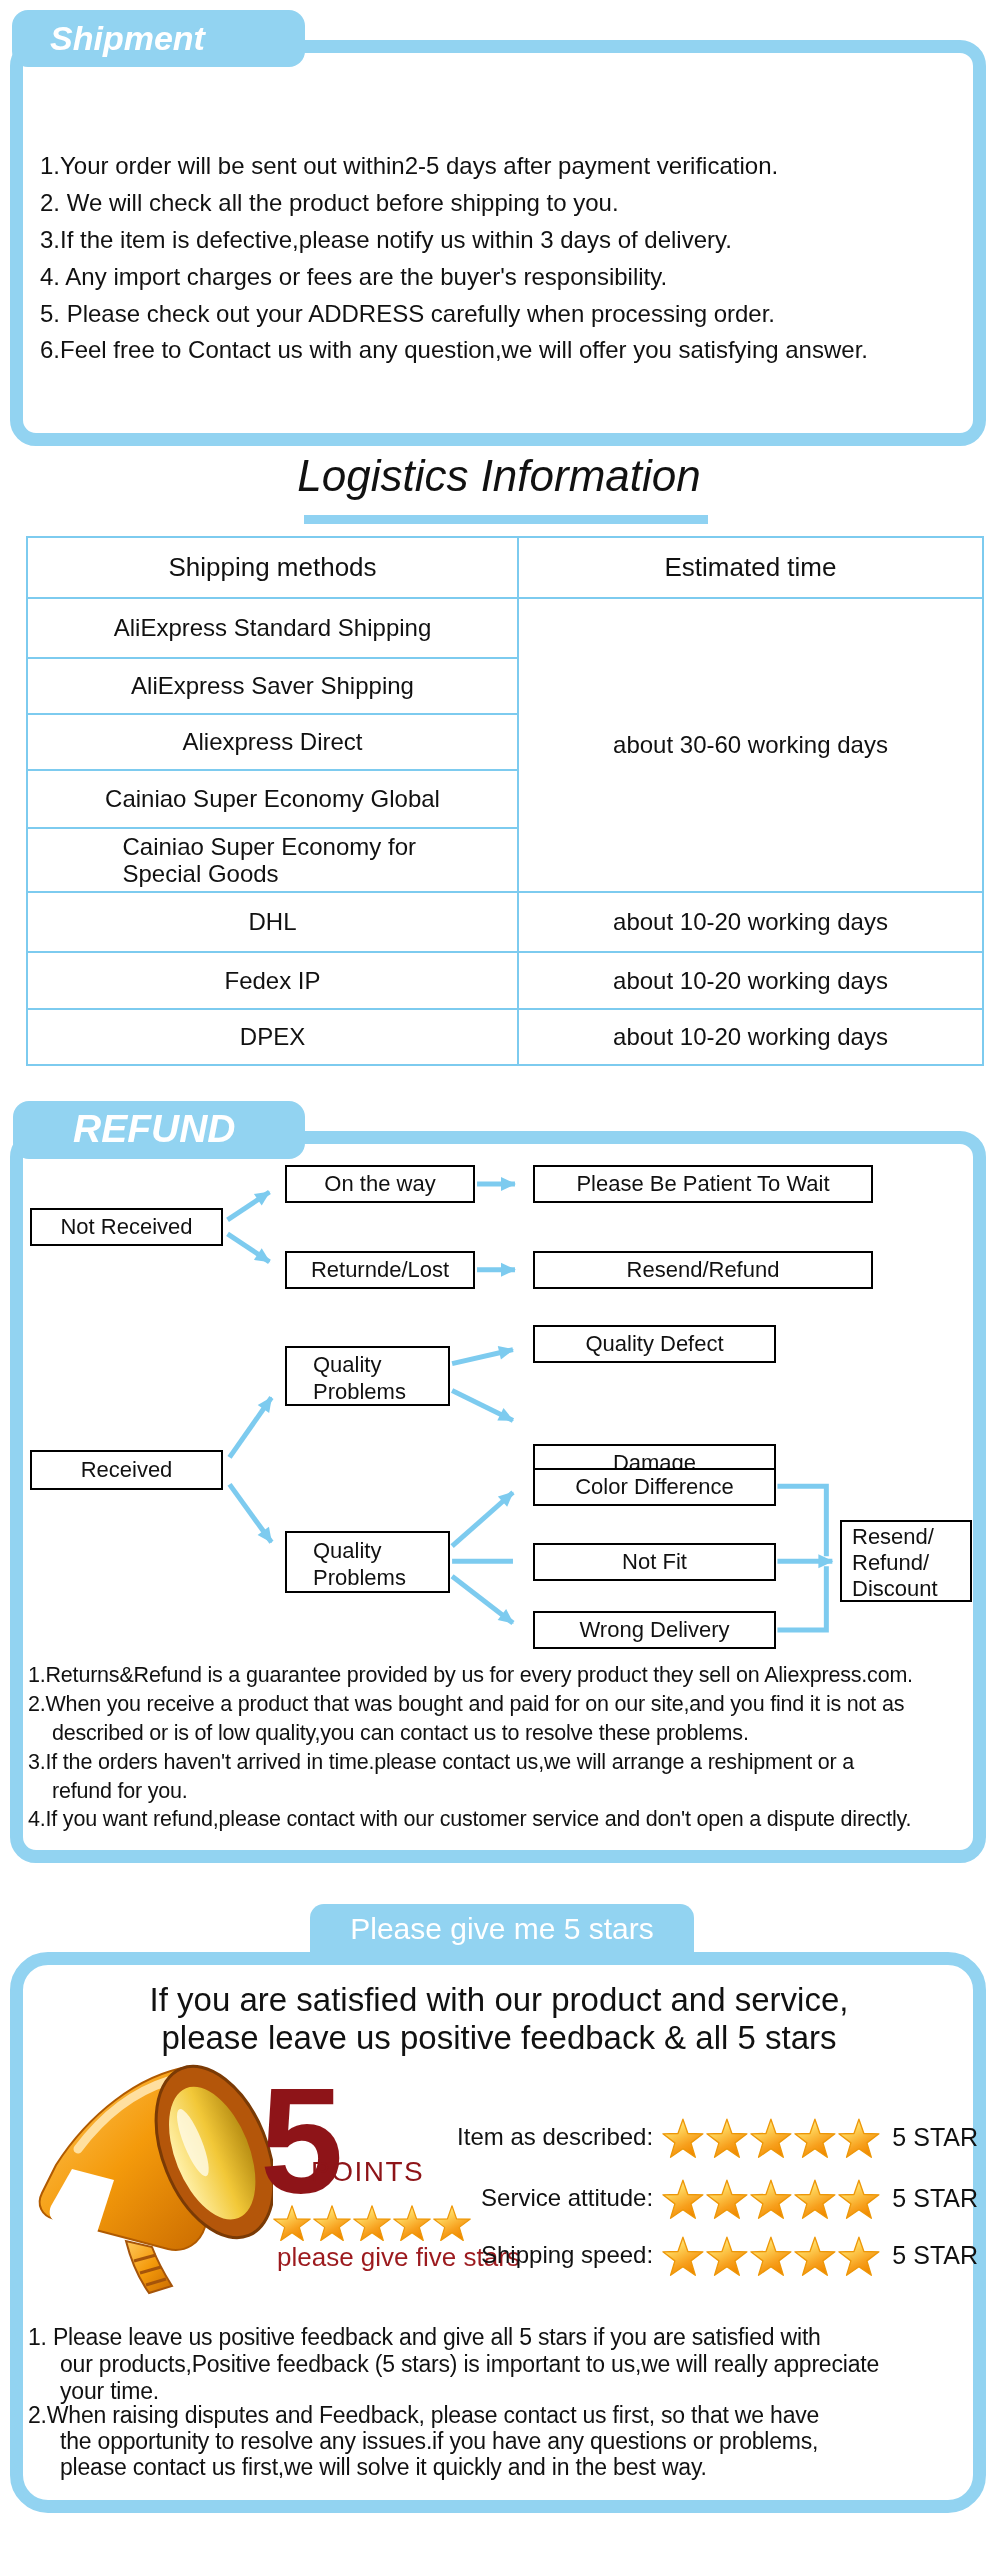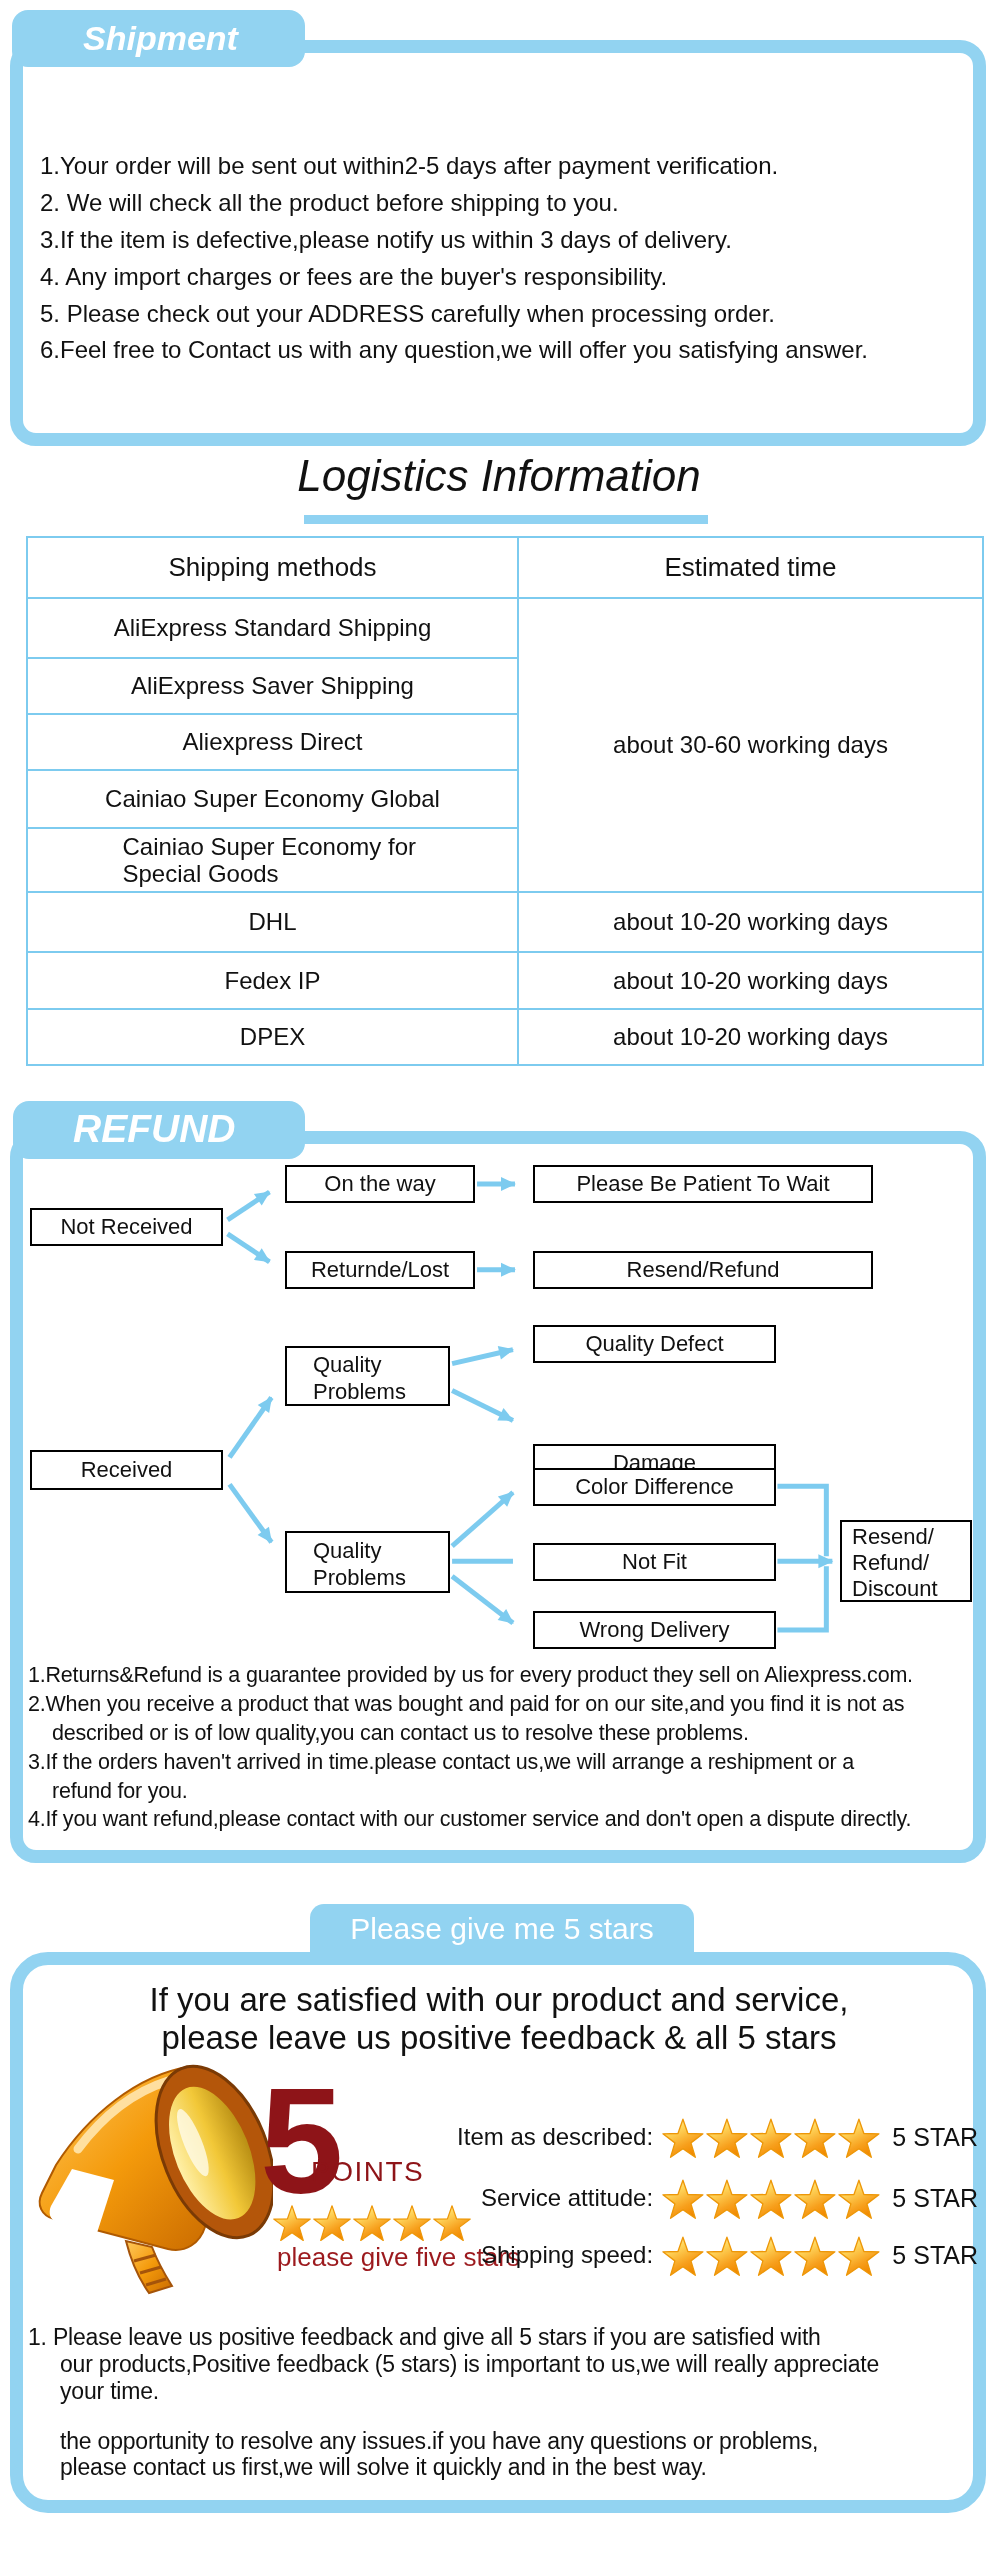--- a/index.html
+++ b/index.html
@@ -8,21 +8,21 @@
     background:#ffffff;overflow:hidden;
     font-family:"Liberation Sans","DejaVu Sans",sans-serif;color:#111;
   }
   
   .panel{position:absolute;border:13px solid #92D3F1;background:#fff;box-sizing:border-box;}
   .p1{left:10px;top:40px;width:976px;height:406px;border-radius:26px;}
   .p2{left:10px;top:1131px;width:976px;height:732px;border-radius:26px;}
   .p3{left:10px;top:1952px;width:976px;height:561px;border-radius:38px;}
   .tab{position:absolute;background:#92D3F1;color:#fff;z-index:3;box-sizing:border-box;}
   .tab-shipment{left:12px;top:10px;width:293px;height:57px;border-radius:16px;
-    font-size:34px;font-weight:bold;font-style:italic;line-height:57px;padding-left:71px;}
+    font-size:34px;font-weight:bold;font-style:italic;line-height:57px;padding-left:38px;}
   .tab-refund{left:13px;top:1101px;width:292px;height:58px;border-radius:16px;
     font-size:39px;font-weight:bold;font-style:italic;line-height:56px;padding-left:60px;}
   .tab-feedback{left:310px;top:1904px;width:384px;height:52px;border-radius:14px 14px 0 0;
     font-size:30px;line-height:50px;text-align:center;}
   
   .ship-line{position:absolute;left:40px;font-size:24px;line-height:30px;white-space:nowrap;z-index:4;}
   
   .lg-title{position:absolute;left:0;top:451px;width:998px;text-align:center;
     font-size:44px;letter-spacing:0px;font-style:italic;}
   .lg-underline{position:absolute;left:304px;top:515px;width:404px;height:9px;background:#8FD2F2;}
@@ -282,17 +282,18 @@
       </svg>
     <svg class="star star-lg" viewBox="0 0 100 95">
         <use href="#star-shape"></use>
       </svg>
     <span class="rating-suffix">5 STAR</span>
   </div>
 
   <div class="fb-note" style="left:28px;top:2324px">1. Please leave us positive feedback and give all 5 stars if you are satisfied with</div>
   <div class="fb-note" style="left:60px;top:2351px">our products,Positive feedback (5 stars) is important to us,we will really appreciate</div>
   <div class="fb-note" style="left:60px;top:2378px">your time.</div>
+  <div class="fb-note" style="left:28px;top:2402px">2.When raising disputes and Feedback, please contact us first, so that we have</div>
   <div class="fb-note" style="left:60px;top:2428px">the opportunity to resolve any issues.if you have any questions or problems,</div>
   <div class="fb-note" style="left:60px;top:2454px">please contact us first,we will solve it quickly and in the best way.</div>
 
 </div>
 
 
 </body></html>

